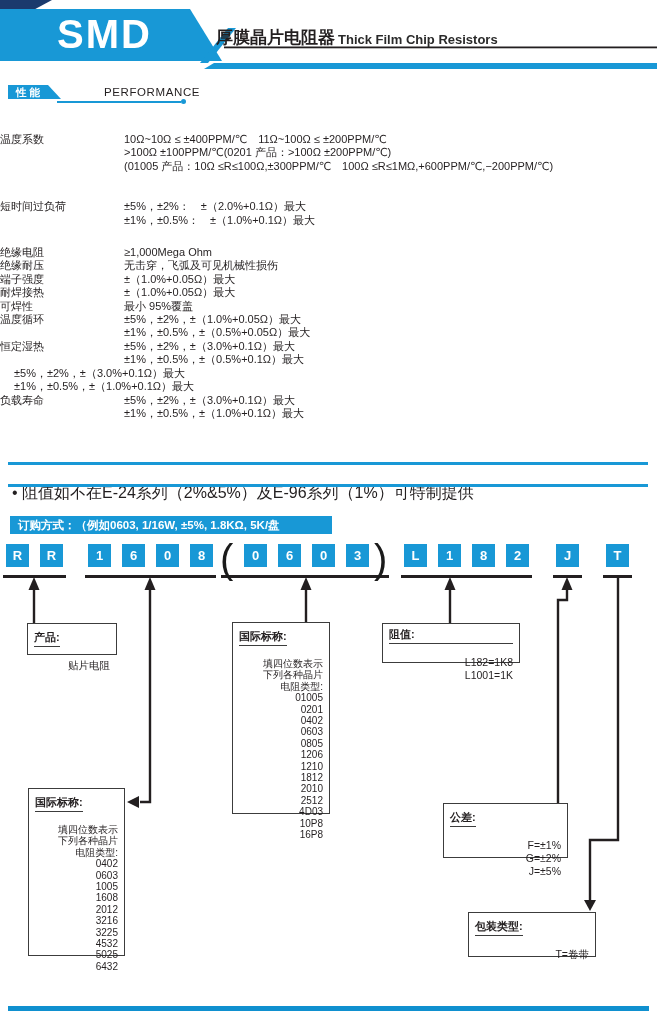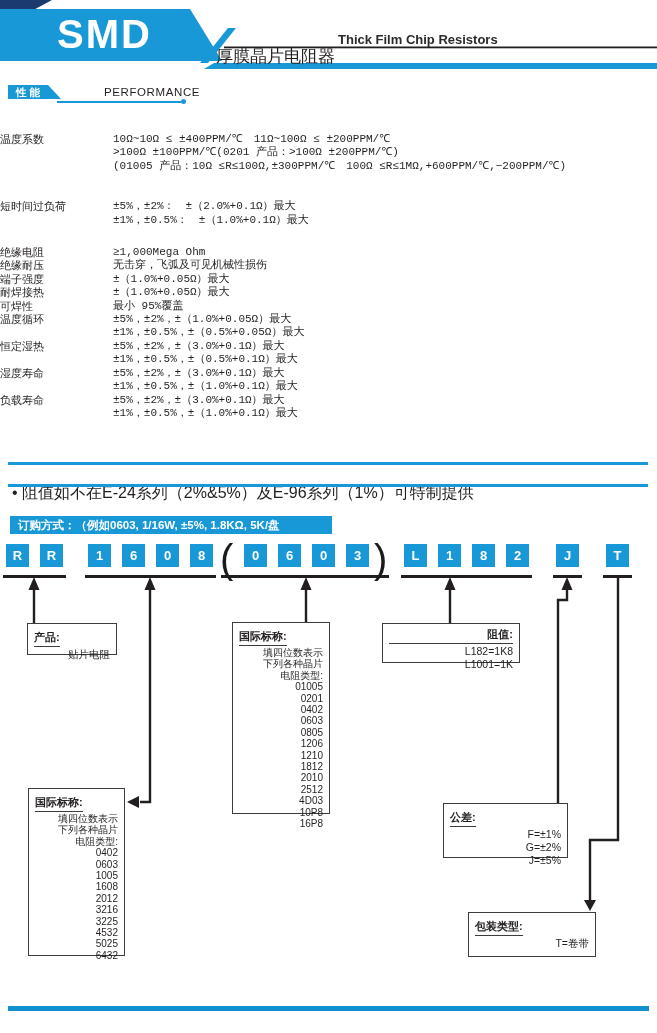--- a/index.html
+++ b/index.html
@@ -3,39 +3,39 @@
 <meta charset="utf-8">
 <style>
   html,body{margin:0;padding:0;background:#e8e8e8;}
   #page{position:relative;width:657px;height:1033px;background:#ffffff;overflow:hidden;
         font-family:"Liberation Sans","DejaVu Sans",sans-serif;color:#231f20;}
 
   
   #hdr-svg{position:absolute;left:0;top:0;}
   #smd-logo{position:absolute;left:57px;top:12px;font-size:40px;font-weight:bold;
             color:#ffffff;letter-spacing:2px;text-align:center;}
-  #title-cn{position:absolute;left:216px;top:26px;font-size:17px;font-weight:normal;margin-top:19px;}
+  #title-cn{position:absolute;left:216px;top:26px;font-size:17px;font-weight:bold;}
   #title-en{position:absolute;left:338px;top:32px;font-size:13px;font-weight:bold;color:#2a2a2a;}
 
   
   #perf-tab{position:absolute;left:8px;top:85px;width:40px;height:14px;background:#1898d6;
             color:#fff;font-size:10.5px;font-weight:bold;text-align:center;line-height:14px;}
   #perf-tab-slant{position:absolute;left:48px;top:85px;width:13px;height:14px;background:#1898d6;
             clip-path:polygon(0 0,100% 100%,0 100%);}
   #perf-en{position:absolute;left:67px;top:86px;font-size:11.5px;letter-spacing:0.6px;color:#231f20;padding-left:37px;}
   #perf-rule{position:absolute;left:57px;top:101px;width:124px;height:2px;background:#1898d6;}
   #perf-dot{position:absolute;left:181px;top:99px;width:5px;height:5px;border-radius:50%;background:#1898d6;}
 
   
   #perf-table{position:absolute;left:0;top:133px;width:657px;font-size:11px;line-height:13.4px;}
   .prow{display:flex;}
   .prow.gap-a{margin-bottom:27px;}
   .prow.gap-b{margin-bottom:19px;}
   .plabel{width:110px;text-align:left;flex:0 0 110px;}
-  .plines{margin-left:3px;font-family:Liberation Mono, monospace;}
+  .plines{margin-left:14px;}
 
   
   .hrule{position:absolute;left:8px;width:640px;height:3px;background:#1898d6;}
   #note-text{position:absolute;left:12px;top:483px;font-size:16px;}
 
   
   #order-bar{position:absolute;left:10px;top:516px;width:322px;height:18px;background:#1898d6;
              color:#fff;font-size:11.5px;font-weight:bold;line-height:18px;padding-left:8px;box-sizing:border-box;}
 
   
@@ -43,21 +43,21 @@
   .cbox{position:absolute;top:4px;width:23px;height:23px;background:#1898d6;color:#fff;
         font-size:13px;font-weight:bold;text-align:center;line-height:23px;}
   .paren{position:absolute;top:-4px;height:46px;font-size:40px;line-height:46px;
          font-weight:500;color:#1a1a1a;}
   .uline{position:absolute;top:35px;height:2.6px;background:#231f20;}
   #conn{position:absolute;left:0;top:0;}
 
   .lb{position:absolute;border:1.5px solid #3c3c3c;background:#fff;box-sizing:border-box;
       padding:3px 6px 2px 6px;}
   .lb-title{font-size:11px;font-weight:bold;display:inline-block;border-bottom:1.6px solid #3c3c3c;
-            padding-bottom:1px;margin-bottom:1px;text-align:right;}
+            padding-bottom:1px;margin-bottom:12px;}
   .lb.full-rule .lb-title{display:block;}
   .lb-lines{font-size:10.5px;line-height:13px;text-align:right;}
   .lb.tall .lb-lines{font-size:10px;line-height:11.4px;}
   #lb0{left:27px;top:83px;width:90px;height:32px;}
   #lb1{left:28px;top:248px;width:97px;height:168px;}
   #lb2{left:232px;top:82px;width:98px;height:192px;}
   #lb3{left:382px;top:83px;width:138px;height:40px;}
   #lb4{left:443px;top:263px;width:125px;height:55px;}
   #lb5{left:468px;top:372px;width:128px;height:45px;}
 
@@ -139,21 +139,20 @@
         </div>
       </div>
       <div class="prow">
         <div class="plabel">恒定湿热</div>
         <div class="plines">
           <div>±5%，±2%，±（3.0%+0.1Ω）最大</div>
           <div>±1%，±0.5%，±（0.5%+0.1Ω）最大</div>
         </div>
       </div>
       <div class="prow">
-        <div class="plabel">湿度寿命</div>
         <div class="plines">
           <div>±5%，±2%，±（3.0%+0.1Ω）最大</div>
           <div>±1%，±0.5%，±（1.0%+0.1Ω）最大</div>
         </div>
       </div>
       <div class="prow">
         <div class="plabel">负载寿命</div>
         <div class="plines">
           <div>±5%，±2%，±（3.0%+0.1Ω）最大</div>
           <div>±1%，±0.5%，±（1.0%+0.1Ω）最大</div>

